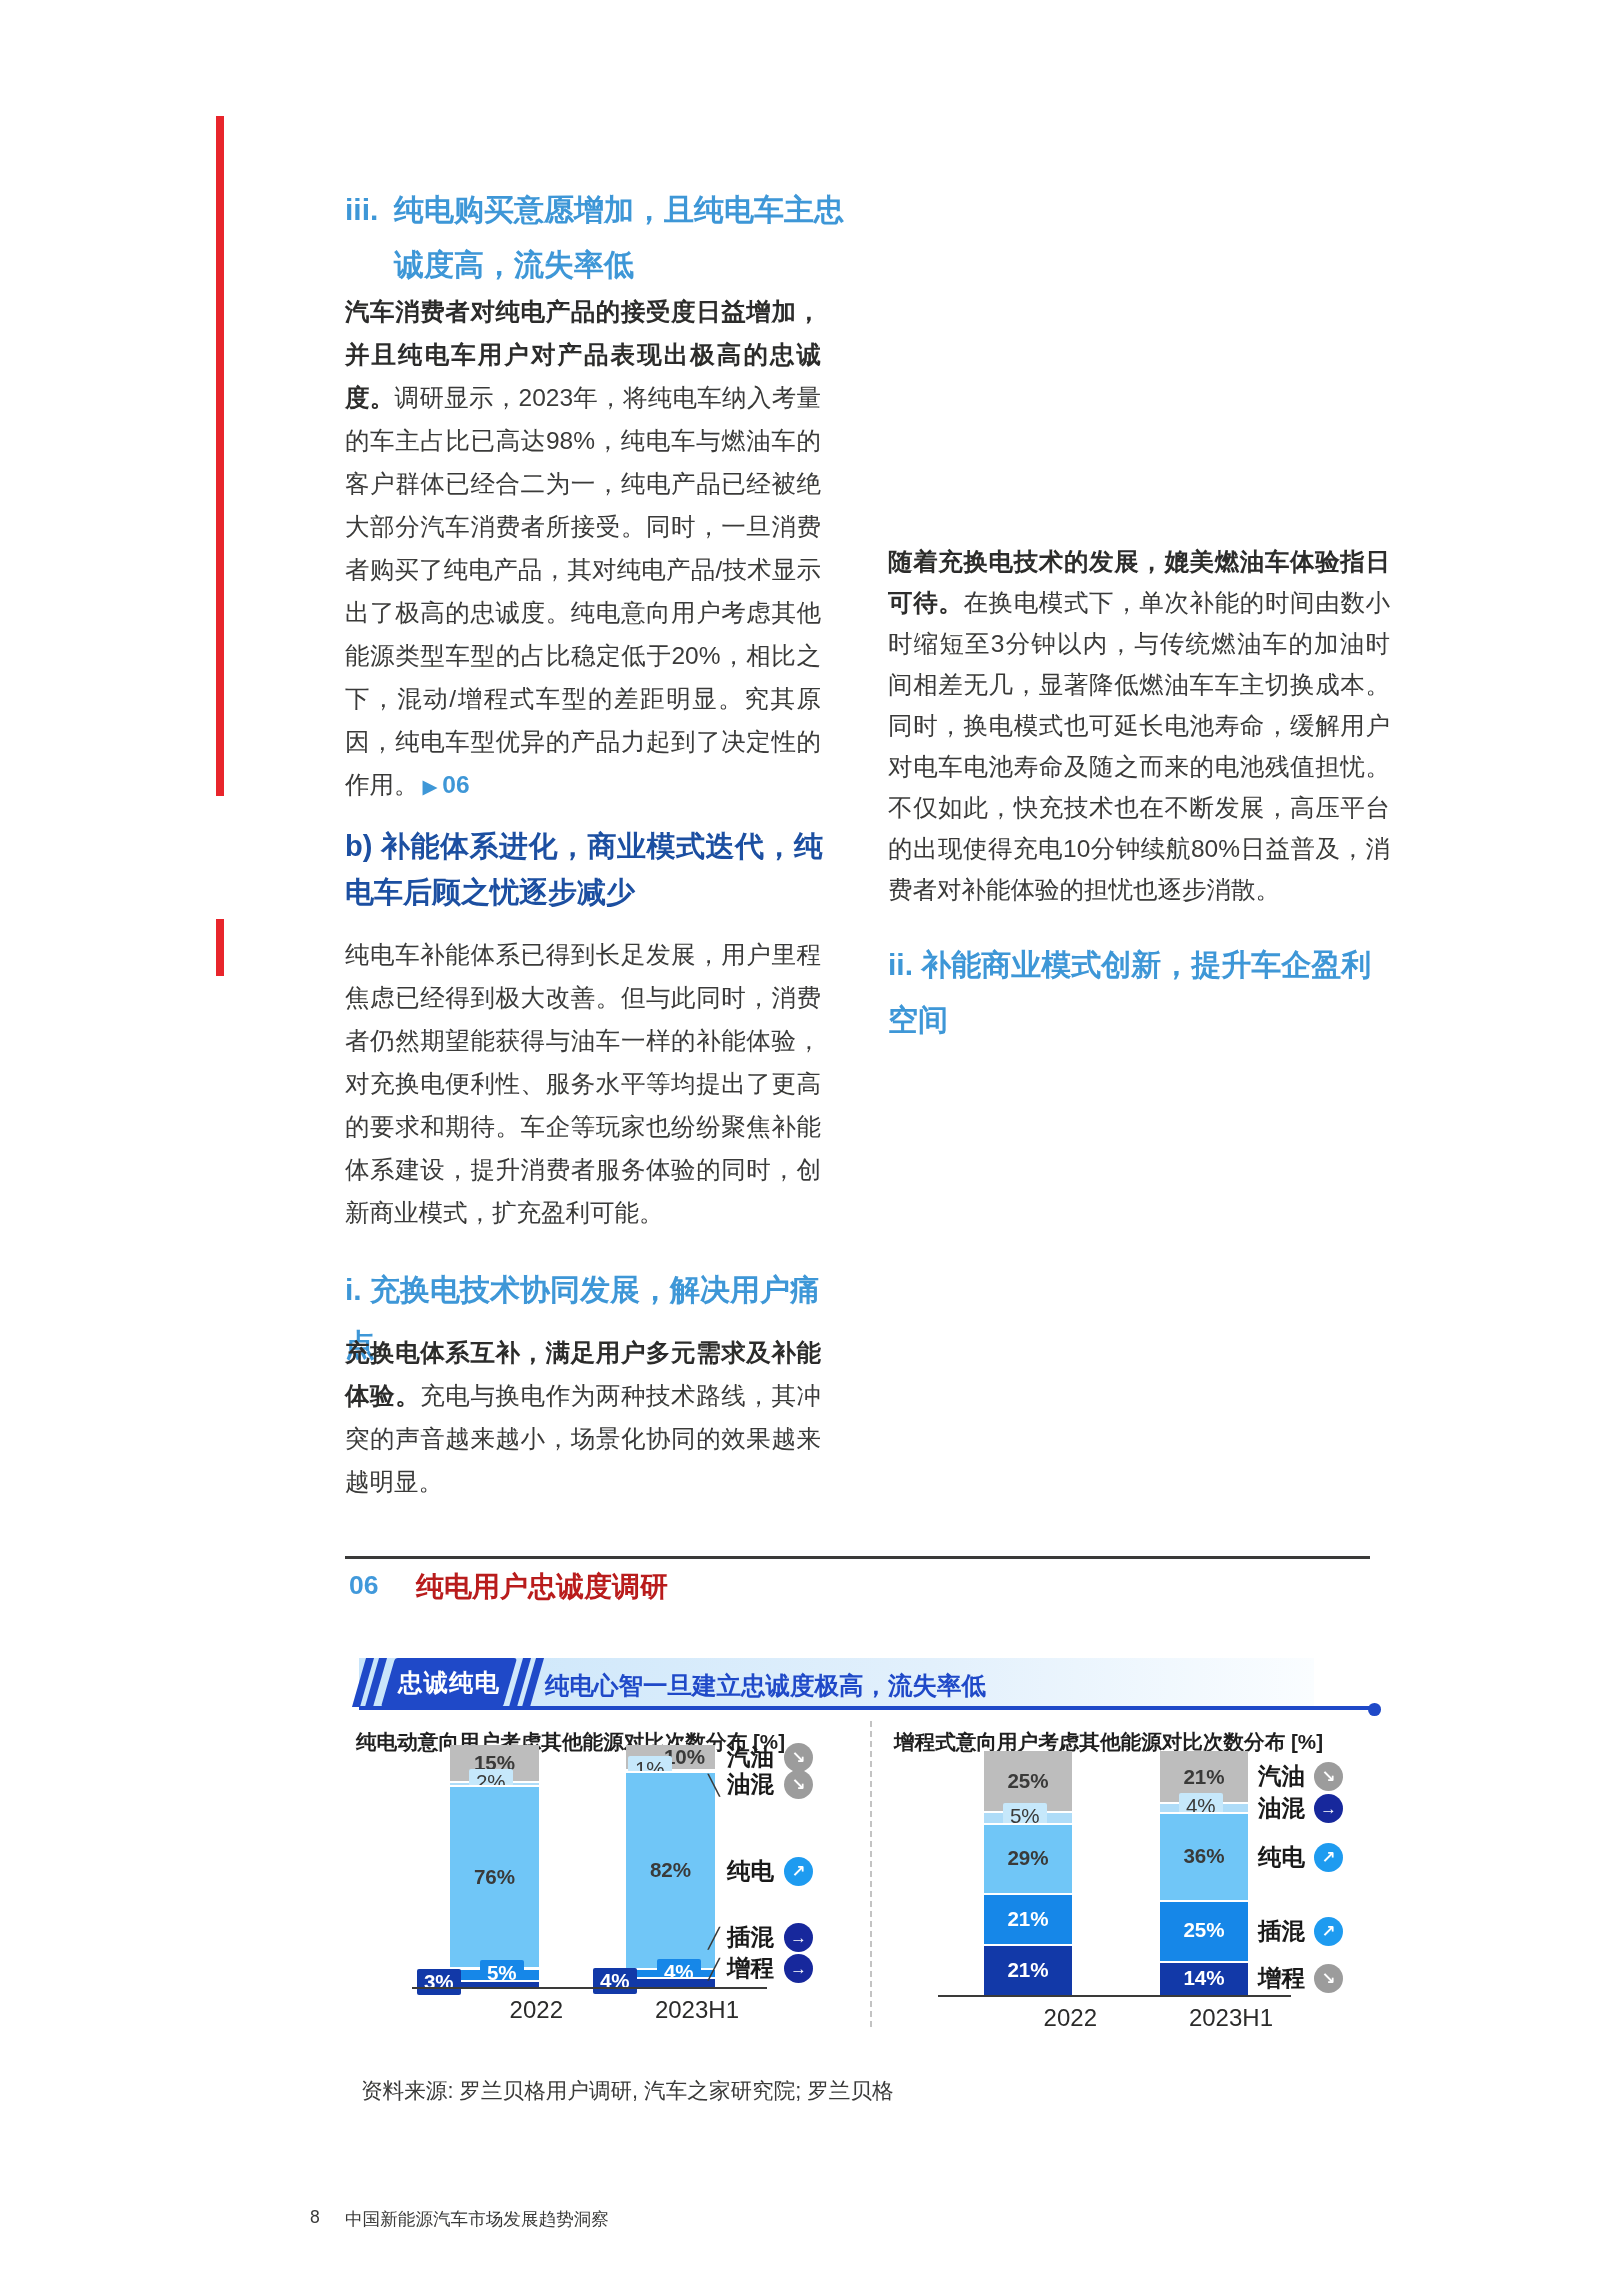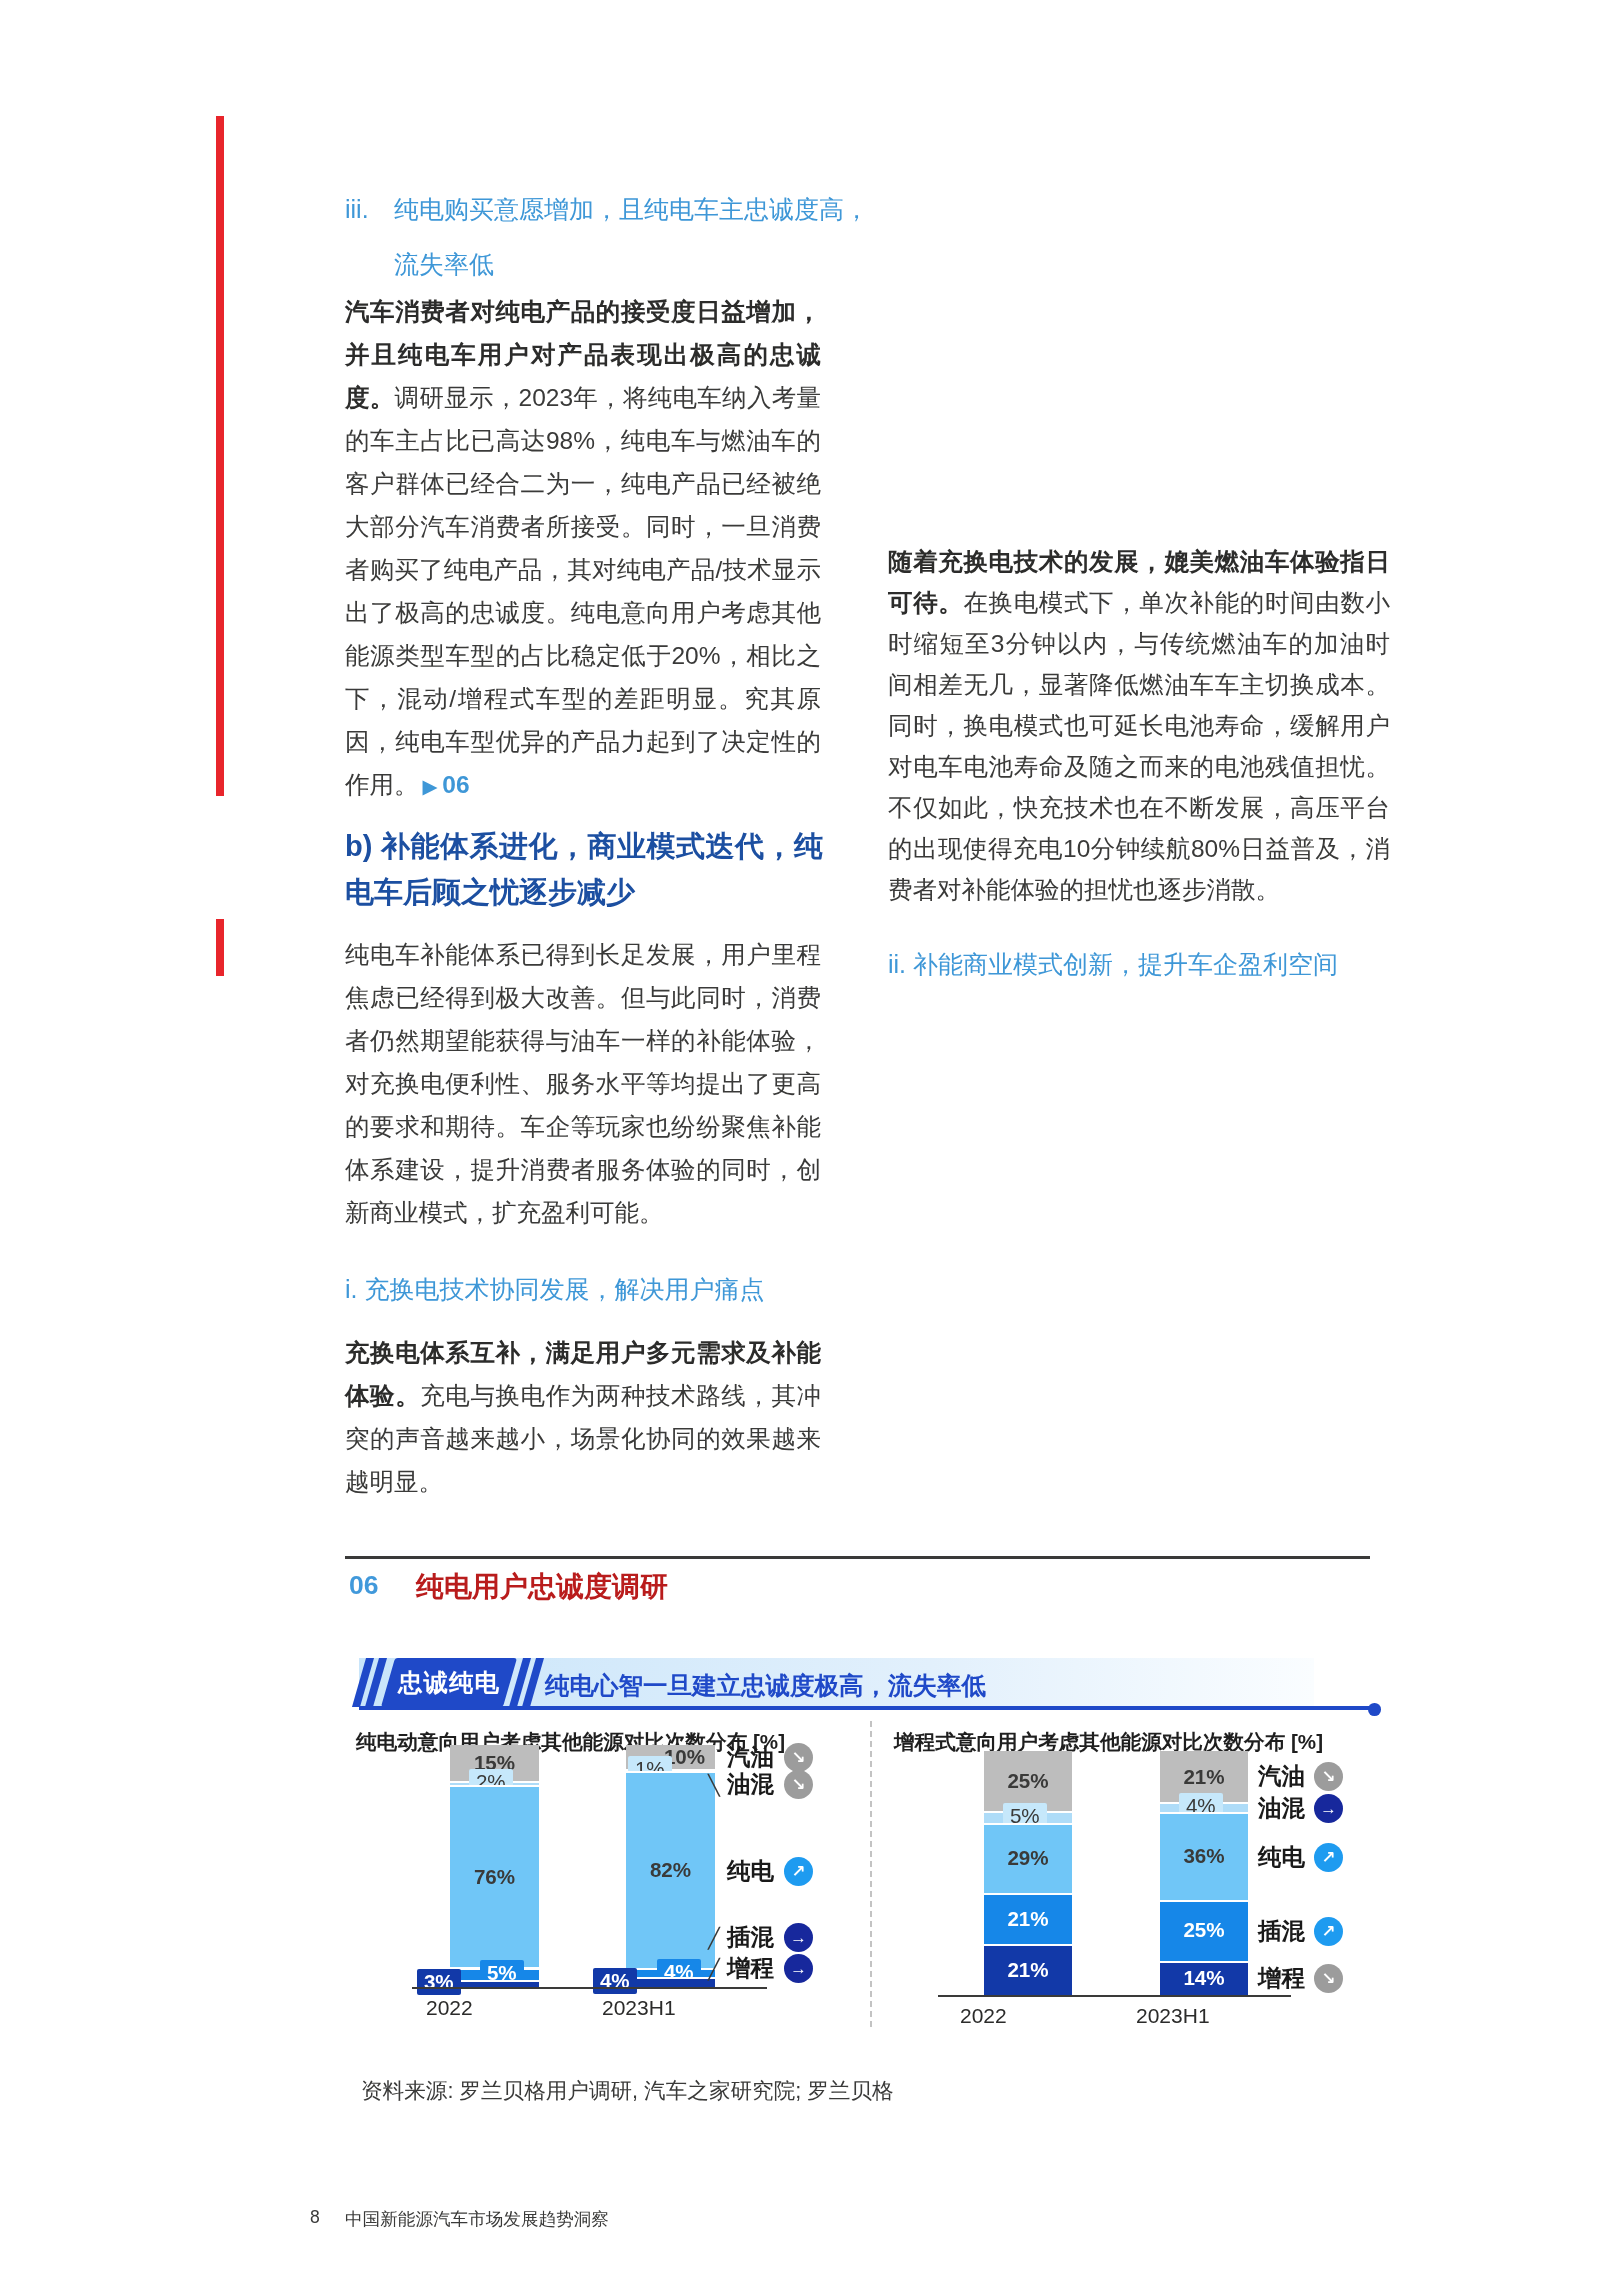--- a/index.html
+++ b/index.html
@@ -1,19 +1,19 @@
 <!DOCTYPE html>
 <html><head>
 <meta charset="utf-8">
 <style>
   html,body{margin:0;padding:0;background:#ffffff;}
   .page{position:relative;width:1621px;height:2293px;background:#ffffff;overflow:hidden;
         font-family:"Liberation Sans","DejaVu Sans",sans-serif;color:#3A3A39;}
   .abs{position:absolute;}
-  .h-blue{color:#3E97D7;font-weight:400;font-size:25px;line-height:55px;}
+  .h-blue{color:#3E97D7;font-weight:700;font-size:30px;line-height:55px;}
   .h-navy{color:#1C4FA1;font-weight:700;font-size:29px;line-height:46px;text-align:justify;}
   .para{font-size:24.5px;text-align:justify;color:#3A3A39;}
   .para b{color:#2C2C2B;font-weight:700;}
   .lh44{line-height:43px;}
   .lh42{line-height:41px;}
   .ref-arrow{color:#3E97D7;font-size:19.6px;margin-left:3.9px;}
   .ref-num{color:#3E97D7;font-weight:700;margin-left:4.9px;}
   .hmark{display:inline-block;width:49px;text-indent:0;}
   .hang{padding-left:49px;text-indent:-49px;}
   .rule{background:#3A3A39;height:2.9px;}
@@ -29,21 +29,21 @@
   .dot{width:12.7px;height:12.7px;border-radius:50%;background:#1F49C8;}
   .subtitle{font-weight:700;font-size:20.6px;color:#1F1F1F;white-space:nowrap;}
   .dashed{border-left:2px dashed #C3C3C3;width:0;}
   .seg{position:absolute;box-sizing:border-box;}
   .lb{position:absolute;font-size:20.6px;text-align:center;line-height:25.5px;font-weight:bold;}
   .chip{position:absolute;font-size:20.6px;line-height:23.5px;padding:1px 6.9px;border-radius:2px;white-space:nowrap;}
   .legend-lb{position:absolute;font-weight:700;font-size:23.5px;color:#1A1A1A;white-space:nowrap;line-height:29px;}
   .ticon{position:absolute;width:29px;height:29px;border-radius:50%;color:#fff;
          display:flex;align-items:center;justify-content:center;font-size:16.7px;font-weight:700;}
   .axis{position:absolute;height:2px;background:#3A3A39;}
-  .cat{position:absolute;font-size:21px;color:#2B2B2A;text-align:left;width:137px;}
+  .cat{position:absolute;font-size:24px;color:#2B2B2A;text-align:right;width:137px;}
   .conn{position:absolute;font-size:19.6px;color:#3A3A39;line-height:19.6px;}
   .red-bar{position:absolute;left:216px;width:7.8px;background:#E8252B;}
   .source{font-size:21.6px;color:#3A3A39;}
   .footer-txt{font-size:17.6px;color:#3A3A39;}
 </style>
 </head>
 <body>
 
 <div class="page">
 

